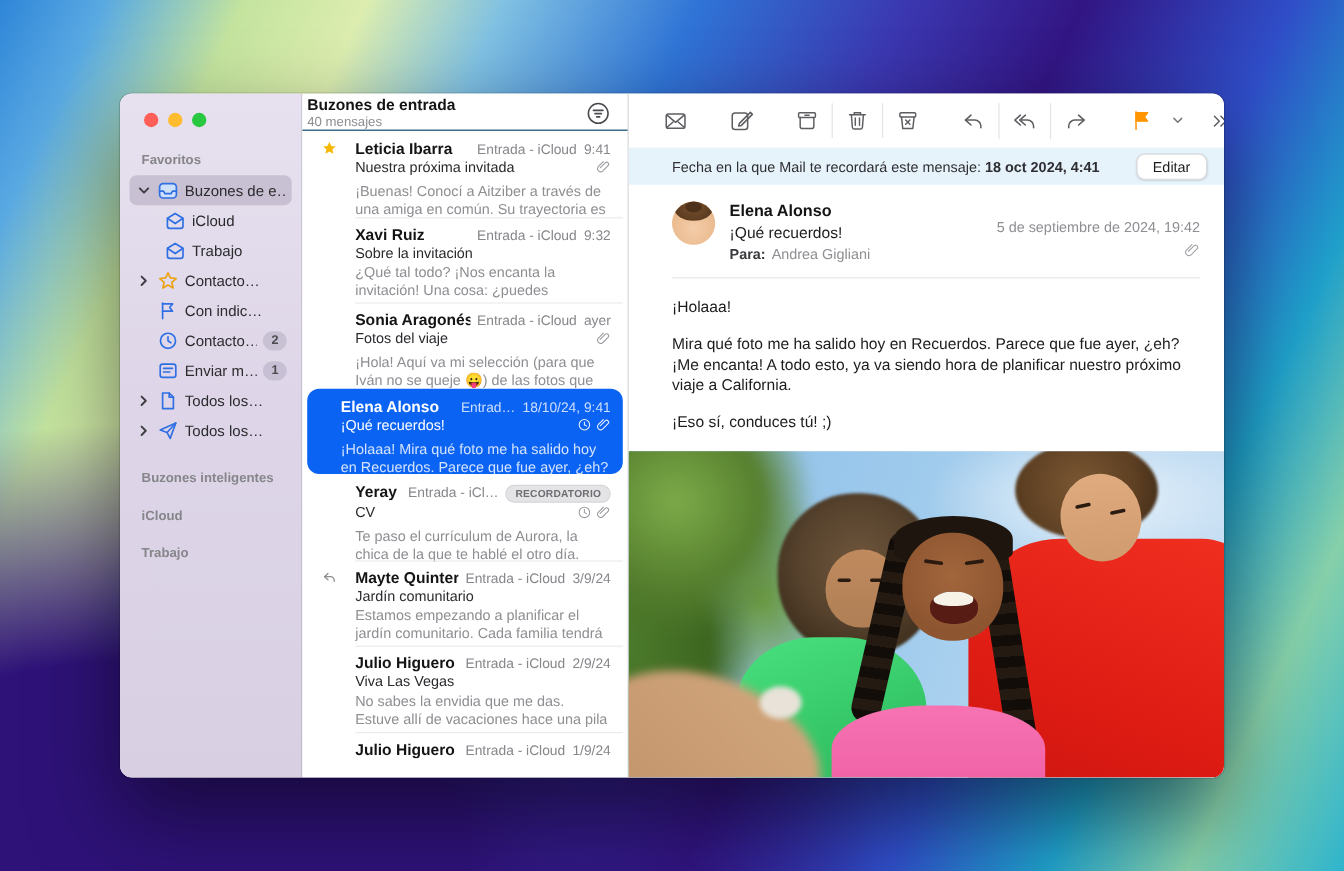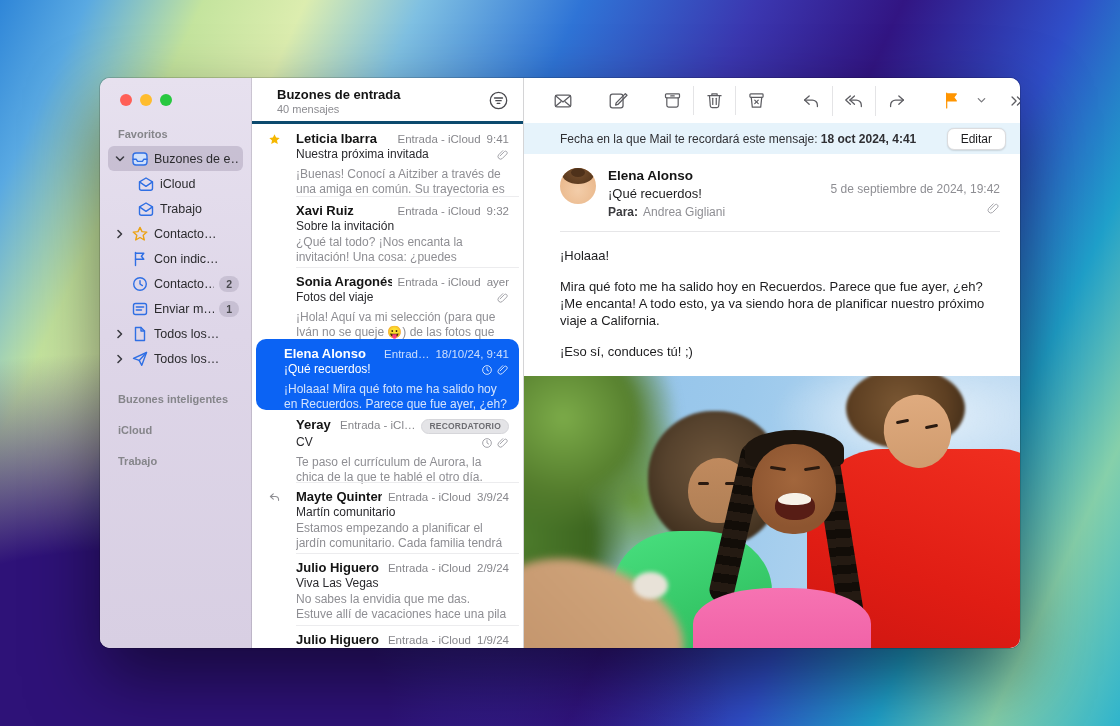--- a/index.html
+++ b/index.html
@@ -49,22 +49,22 @@
     border-radius:9px; padding:1px 7px; line-height:14px;
   }
   .side-sections { margin-top:22px; }
   .side-sections .side-header { margin-top:0; margin-bottom:17px; }
   svg.sic-svg { stroke:#2f6fe4; fill:none; stroke-width:1.4; stroke-linecap:round; stroke-linejoin:round; }
   svg.star-svg { stroke:#eba213; fill:none; stroke-width:1.4; stroke-linejoin:round; }
 
   
   .listpane { width:272px; flex:none; background:#fff; border-right:1px solid #d4d4d6; display:flex; flex-direction:column; }
   .list-header {
-    flex:none; height:46px; padding:8px 14px 6px 25px; display:flex; align-items:center;
-    border-bottom:3px solid #0c4a6e;
+    flex:none; height:31px; padding:8px 14px 6px 4px; display:flex; align-items:center;
+    border-bottom:1px solid #0c4a6e;
   }
   .lh-text { flex:1; }
   .lh-title { font-size:13px; font-weight:bold; color:#141414; }
   .lh-sub { font-size:11px; color:#8c8c91; margin-top:1px; }
   .filter-btn { color:#4a4a4f; display:flex; }
   .rows { flex:1; overflow:hidden; }
   .mrow {
     position:relative; padding:7px 14px 8px 16px; display:flex; gap:2px;
     height:71.5px;
   }
@@ -468,21 +468,21 @@
               <path d="M3 6.8 H9 a4 4 0 0 1 4 4 V11.5" fill="none" stroke="#8e8e93" stroke-width="1.4" stroke-linecap="round"></path>
             </svg>
         </span>
         <div class="mbody">
           <div class="mline1">
             <span class="msender">Mayte Quintero</span>
             <span class="mmeta">Entrada - iCloud</span>
             <span class="mmeta">3/9/24</span>
           </div>
           <div class="mline2">
-            <span class="msubject">Martín comunitario</span>
+            <span class="msubject">Jardín comunitario</span>
           </div>
           <div class="mpreview">Estamos empezando a planificar el jardín comunitario. Cada familia tendrá asignada u…</div>
         </div>
       </article>
 
       <article class="mrow">
         <span class="gutter"></span>
         <div class="mbody">
           <div class="mline1">
             <span class="msender">Julio Higuero</span>

